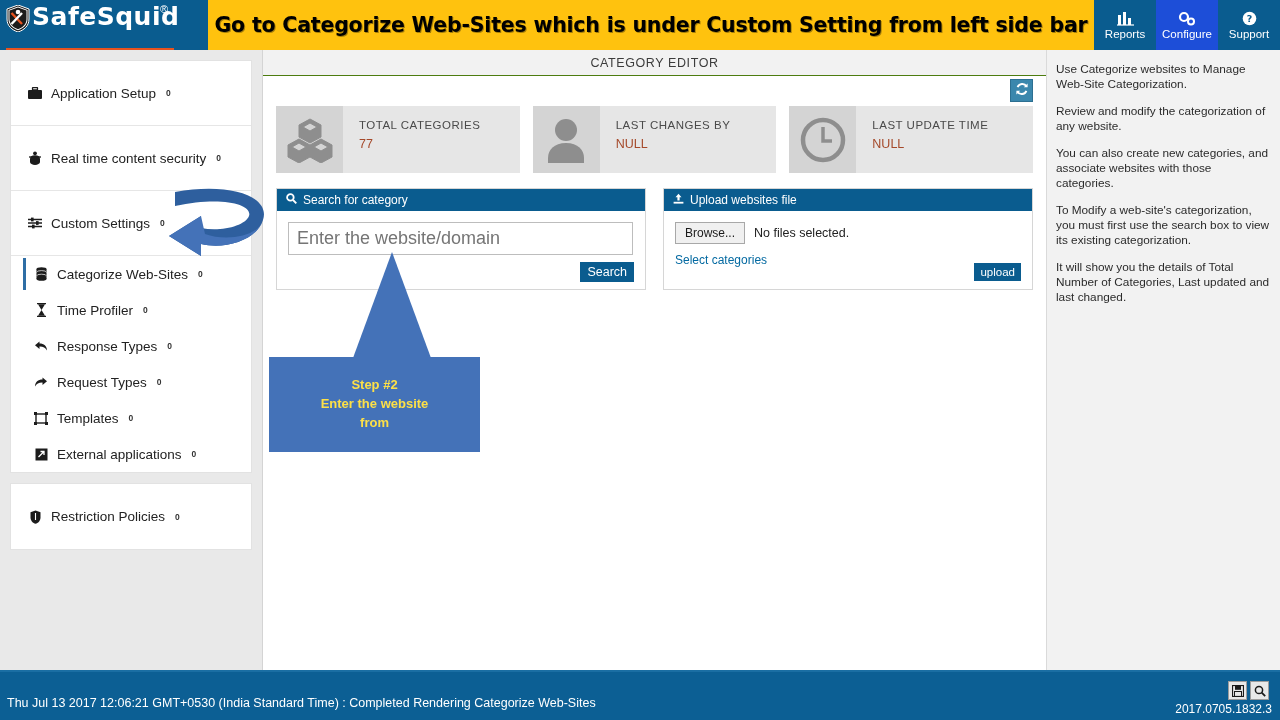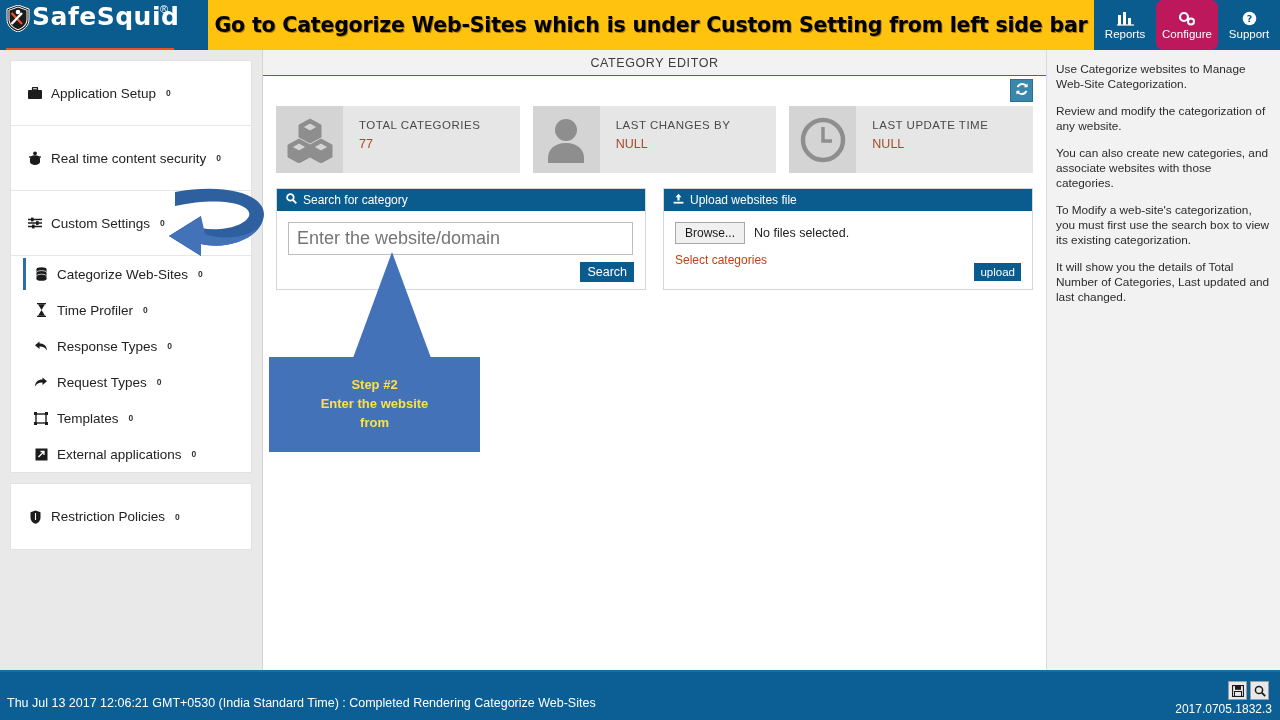--- a/index.html
+++ b/index.html
@@ -48,21 +48,21 @@
     font-family: "DejaVu Sans", sans-serif;
     text-shadow: 1px 1px 0 rgba(0,0,0,0.35);
     white-space: nowrap; letter-spacing: -0.2px;
   }
   .navgroup { display: flex; flex: none; height: 50px; }
   .navitem {
     width: 62px; height: 50px; display: flex; flex-direction: column;
     align-items: center; justify-content: center; gap: 1px;
     color: #ffffff; background: #0a5c8f; cursor: pointer;
   }
-  .navitem.active { background: #be185d; border-radius: 7px; }
+  .navitem.active { background: #1d4ed8; }
   .navitem .nav-ico { height: 17px; display:flex; align-items:center; }
   .navitem .nav-lbl { font-size: 11.5px; }
 
   
   .sidebar {
     position: absolute; left: 0; top: 50px; width: 263px; height: 620px;
     background: #e9e9e9; padding: 10px; border-right: 1px solid #d4d4d4;
   }
   .side-card {
     background: #ffffff; border: 1px solid #e2e2e2;
@@ -143,21 +143,21 @@
     font-size: 12.5px; padding: 3px 7px; cursor: pointer;
     font-family: "Liberation Sans", sans-serif;
   }
   .browse-row { display: flex; align-items: center; gap: 9px; }
   .browse-btn {
     border: 1px solid #a8a8a8; background: #f0f0f0; color: #1a1a1a;
     font-size: 12px; padding: 3px 9px; cursor: pointer;
     font-family: "Liberation Sans", sans-serif;
   }
   .no-file { font-size: 12.5px; color: #222222; }
-  .select-cat { font-size: 12px; color: #c2410c; margin-top: 9px; }
+  .select-cat { font-size: 12px; color: #0369a1; margin-top: 9px; }
   .upload-btn {
     position: absolute; right: 11px; top: 52px;
     background: #0a5c8f; color: #ffffff; border: none;
     font-size: 11.5px; padding: 3px 6px; cursor: pointer;
     font-family: "Liberation Sans", sans-serif;
     margin-left: 25px;
   }
 
   
   .helppane {

